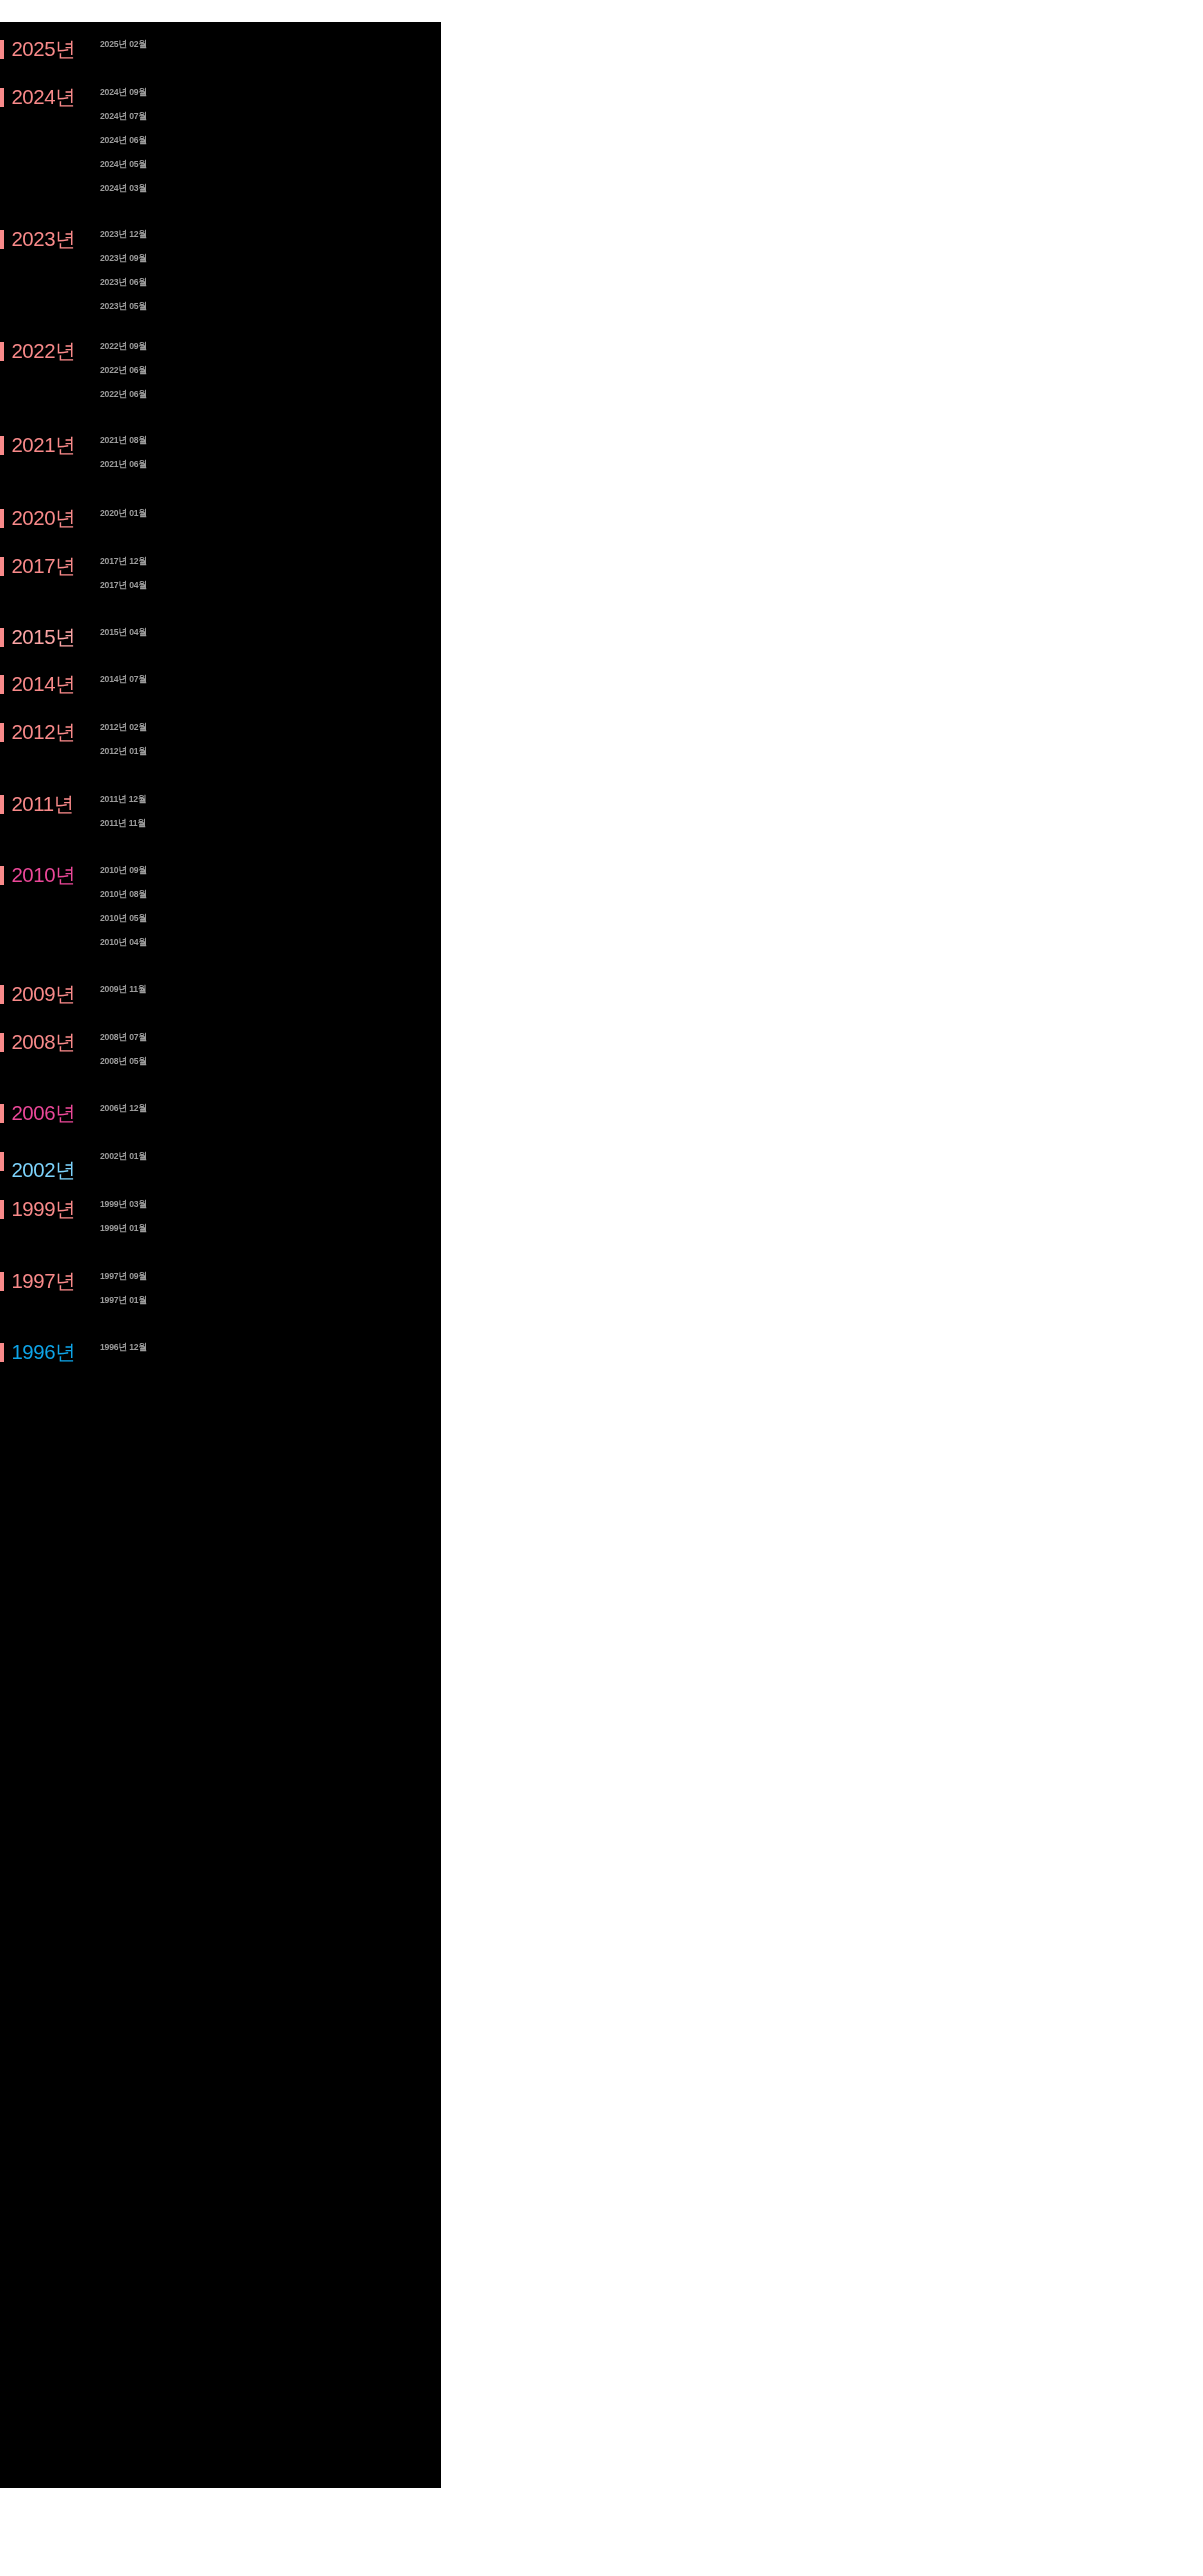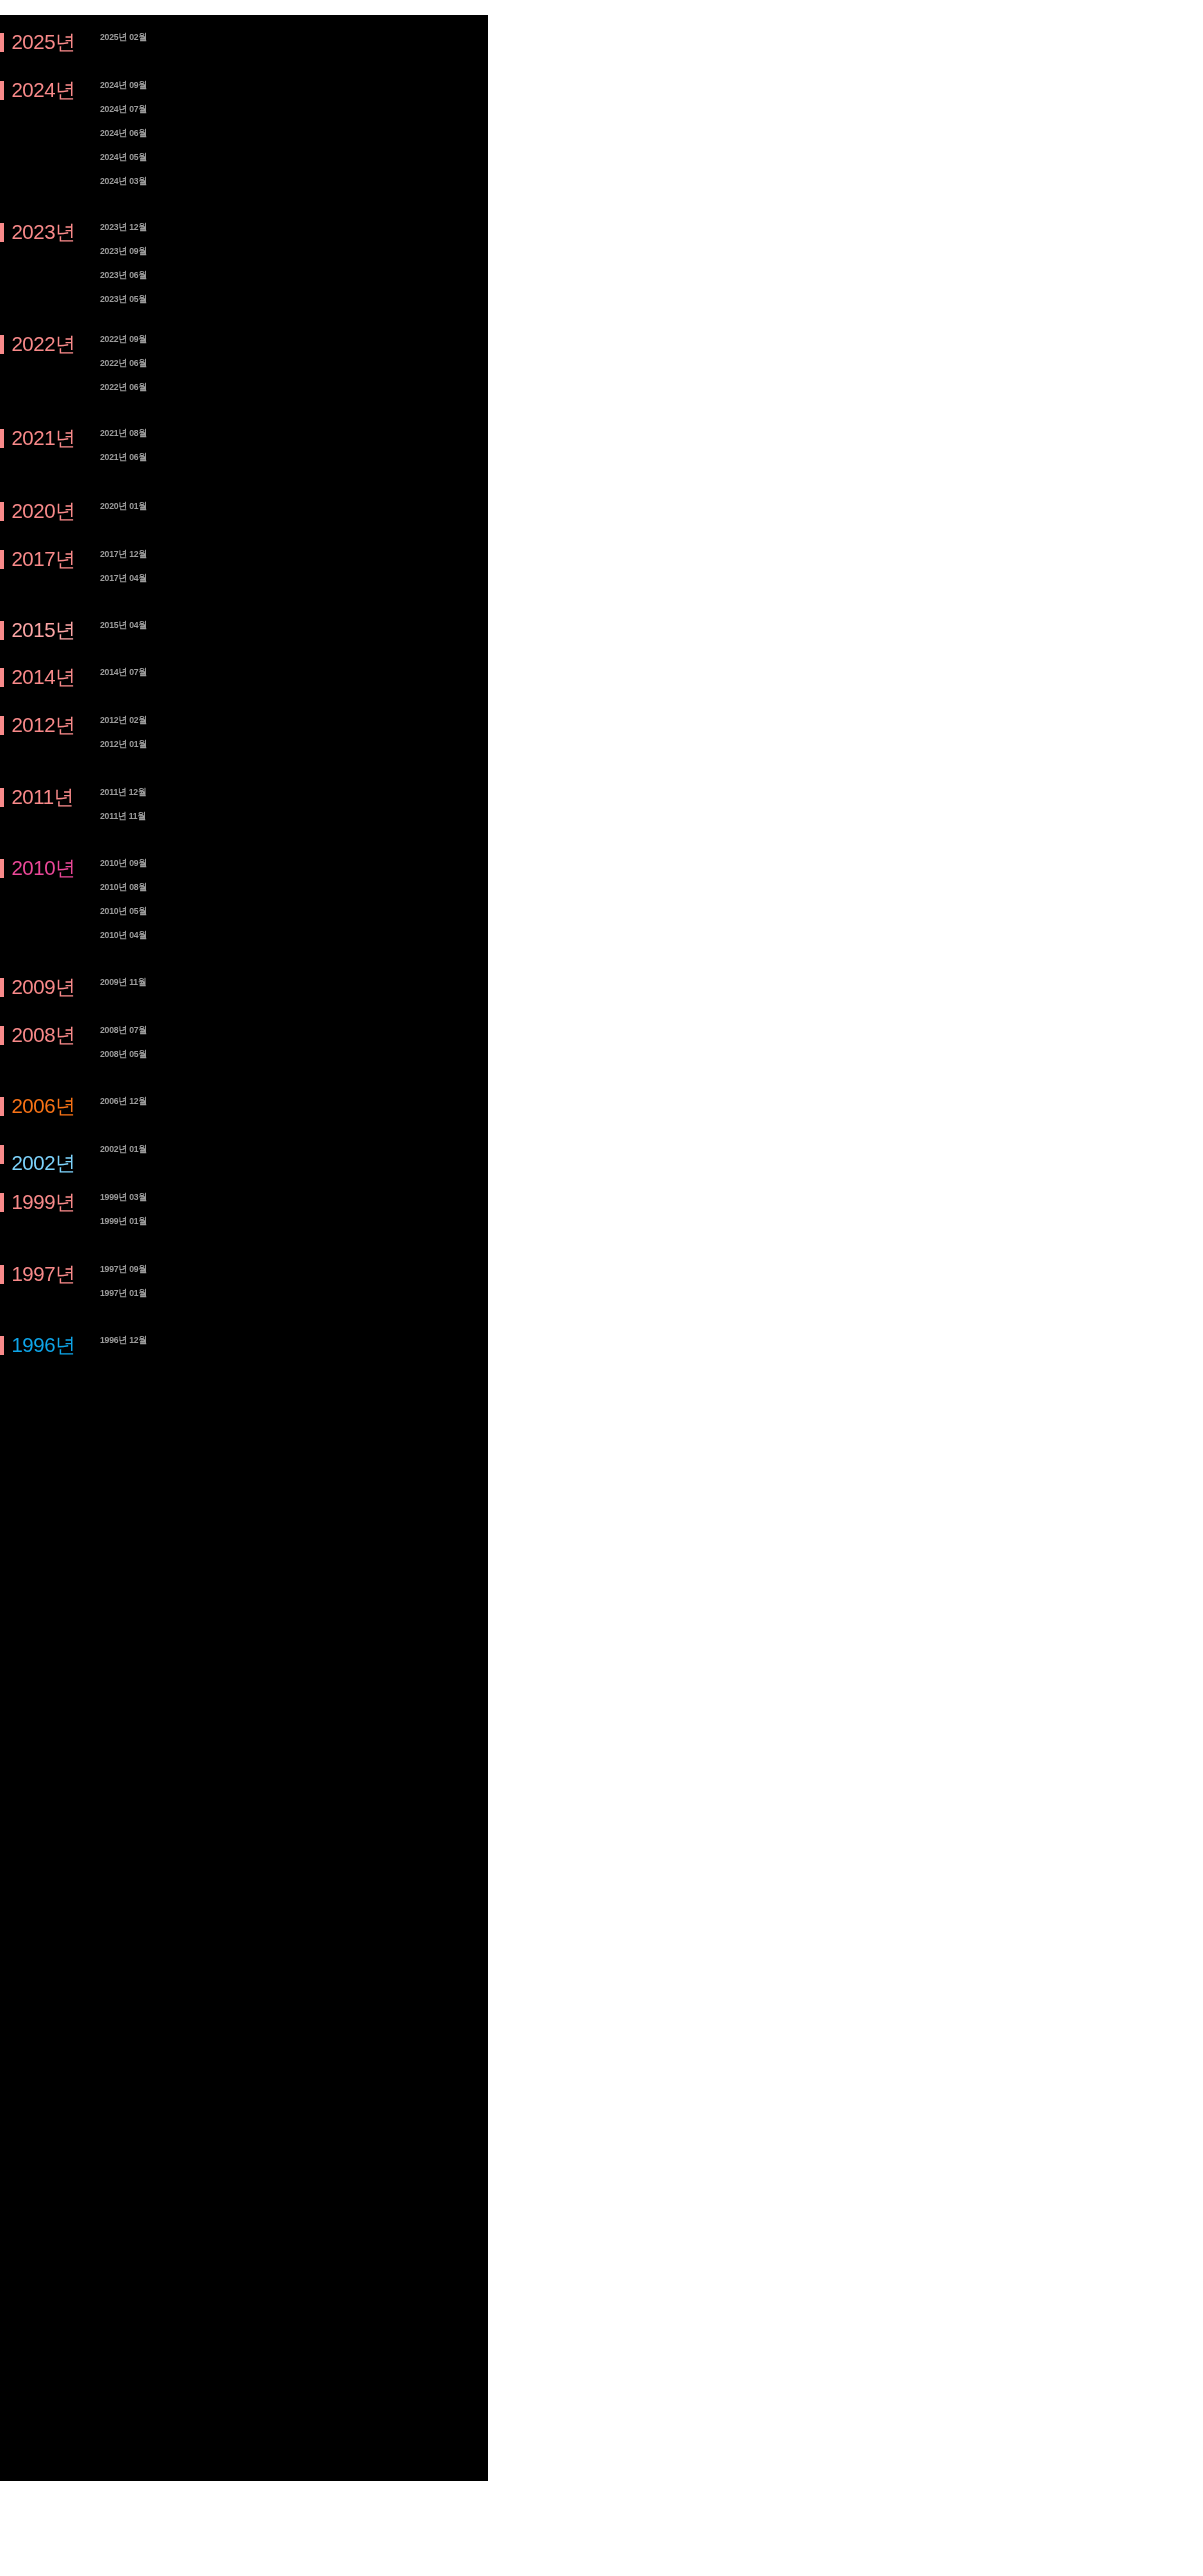--- a/index.html
+++ b/index.html
@@ -13,22 +13,22 @@
     height: 2576px;
     position: relative;
     font-family: "Liberation Sans", "DejaVu Sans", sans-serif;
     overflow: hidden;
   }
 
   
   #history-panel {
     position: absolute;
     left: 0;
-    top: 15px;
-    width: 488px;
+    top: 22px;
+    width: 441px;
     height: 2466px;
     background: #000000;
   }
 
   
   .year-group {
     position: absolute;
     left: 0;
     width: 441px;
   }
@@ -225,21 +225,21 @@
           <span class="year-label" style="color: rgb(249, 138, 138);">2008년</span>
         </div>
         <ul class="month-list">
           <li class="month-item" style="color: rgb(156, 156, 156);">2008년 07월</li>
           <li class="month-item" style="color: rgb(156, 156, 156);">2008년 05월</li>
         </ul>
       </div>
       <div class="year-group" style="top: 1080px;">
         <div class="year-head">
           <span class="year-bar" style="background: rgb(249, 138, 138);"></span>
-          <span class="year-label" style="color: #f97316;">2006년</span>
+          <span class="year-label" style="color: #ec4899;">2006년</span>
         </div>
         <ul class="month-list">
           <li class="month-item" style="color: rgb(156, 156, 156);">2006년 12월</li>
         </ul>
       </div>
       <div class="year-group" style="top: 1128px;">
         <div class="year-head">
           <span class="year-bar" style="background: rgb(249, 138, 138);"></span>
           <span class="year-label" style="color: #7dd3fc; margin-top: 18px;">2002년</span>
         </div>

